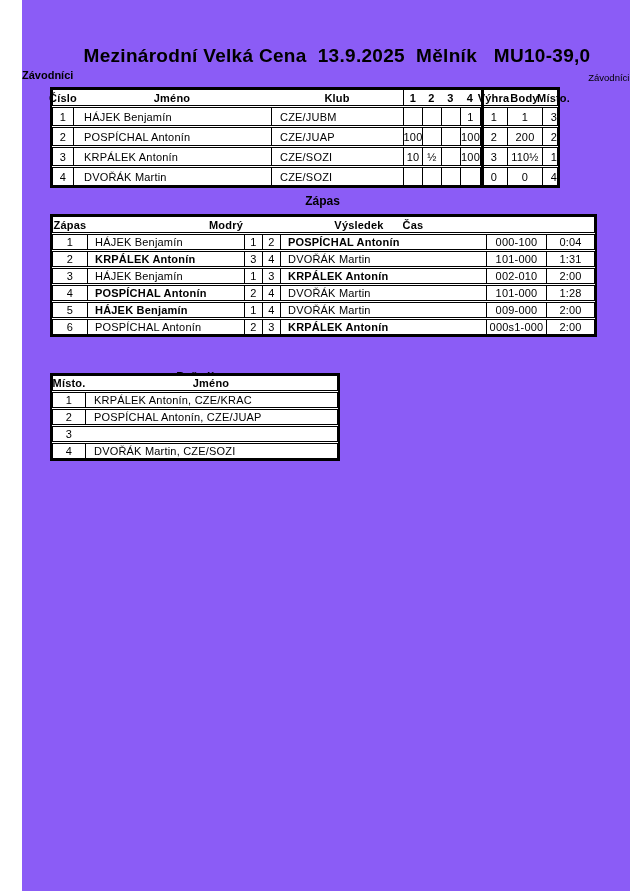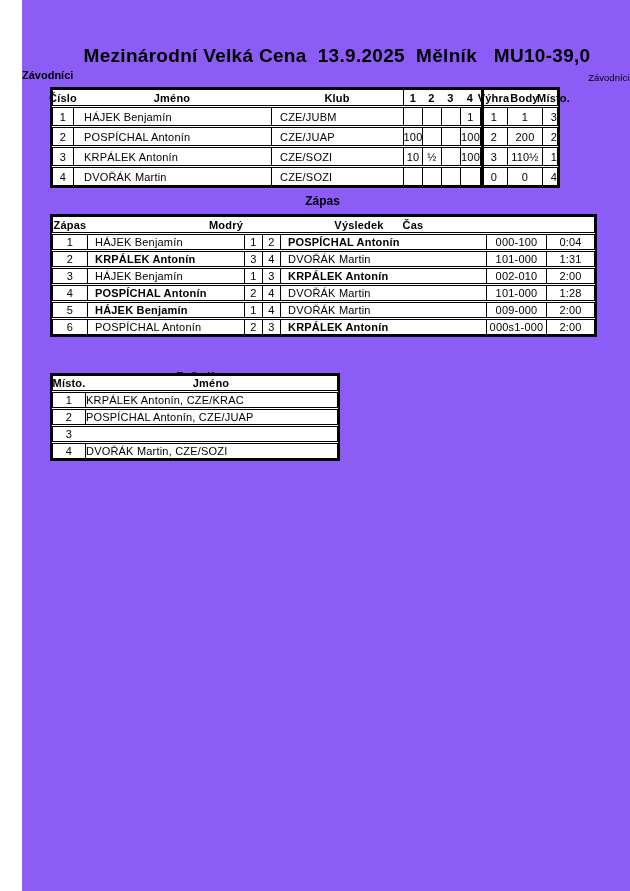--- a/index.html
+++ b/index.html
@@ -43,21 +43,21 @@
   .t1 .c-jmeno.left{padding-left:10px} .t1 .c-klub.left{padding-left:8px}
   .vbm-line { position:absolute; top:0; bottom:0; left:429px; width:3px; background:#000; }
 
   
   .m-zapas{width:34px} .m-bily{width:157px} .m-n{width:18px}
   .m-modry{width:206px} .m-vysl{width:60px} .m-cas{width:48px}
   .t2 .left{padding-left:7px}
 
   
   .p-misto{width:32px} .p-jmeno{width:252px}
-  .t3 .left{}
+  .t3 .left{padding-left:8px}
 </style>
 </head>
 <body>
 
 <div class="page">
 
   <div class="title">Mezinárodní Velká Cena  13.9.2025  Mělník   MU10-39,0</div>
   <div class="subtitle">Závodníci</div>
   <div class="count">Závodníci: 2</div>
 

